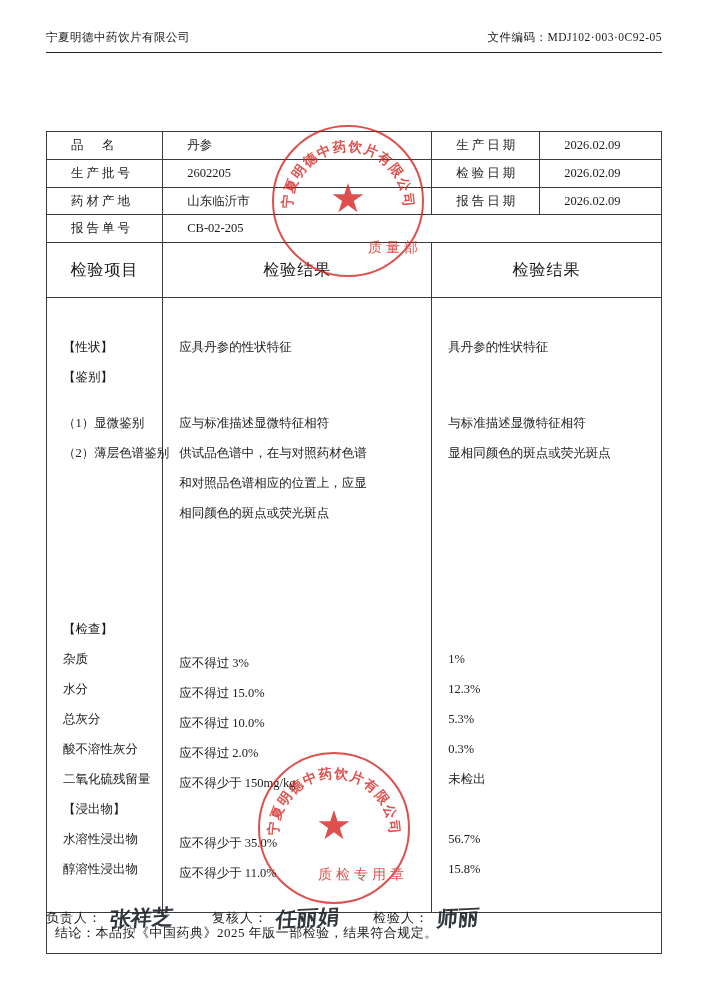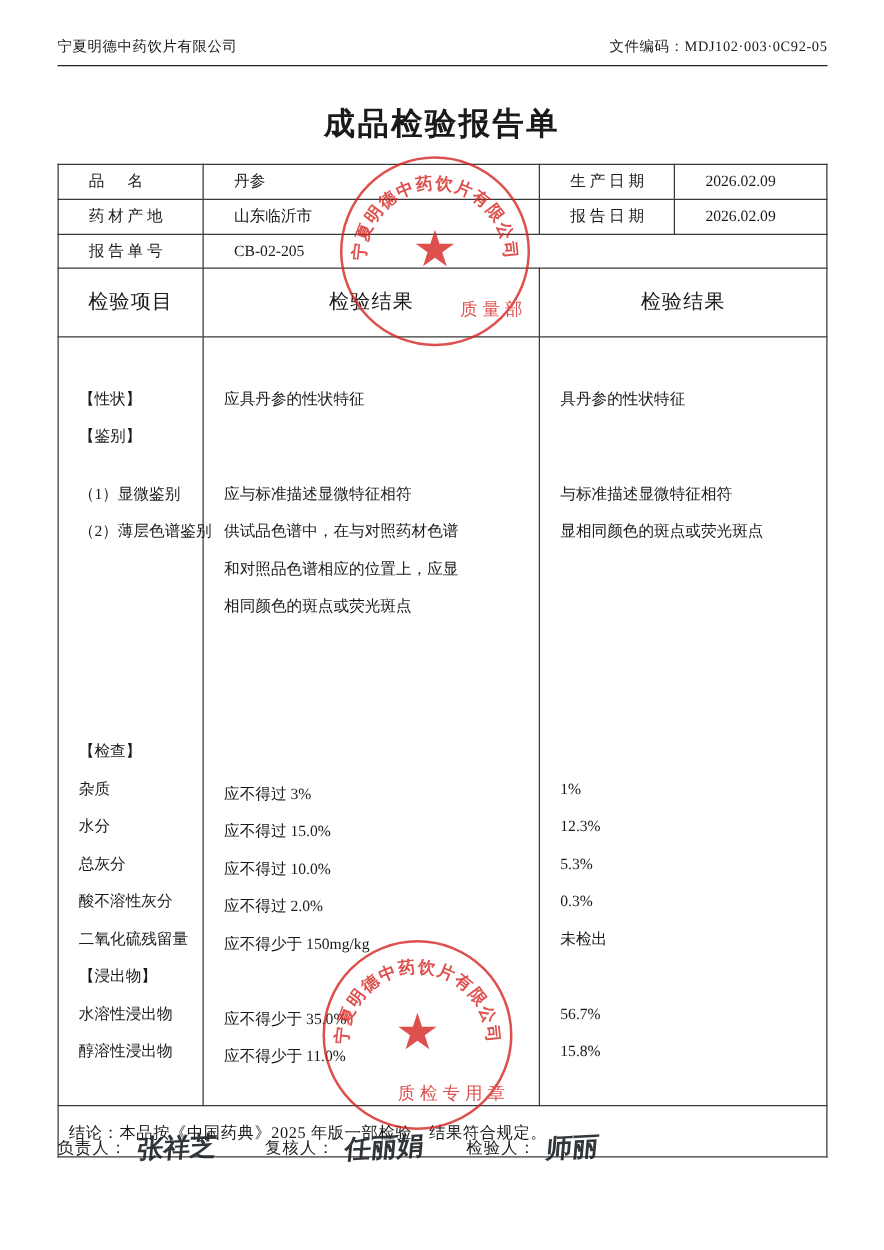--- a/index.html
+++ b/index.html
@@ -206,34 +206,39 @@
 <body>
 
 <div class="page">
 
   <div class="header-row">
     <span>宁夏明德中药饮片有限公司</span>
     <span>文件编码：MDJ102·003·0C92-05</span>
   </div>
   <div class="header-rule"></div>
 
-  <div class="doc-title">成品检验报告单</div>
 
   <table class="tbl">
     <colgroup>
       <col class="c-label">
         <col class="c-val">
         <col class="c-dlabel">
         <col class="c-dval">
     </colgroup>
     <tbody>
       <tr class="row-h">
         <td class="mid lbl">品　名</td>
         <td class="mid">丹参</td>
         <td class="mid lbl">生产日期</td>
+        <td class="mid">2026.02.09</td>
+      </tr>
+      <tr class="row-h">
+        <td class="mid lbl">生产批号</td>
+        <td class="mid">2602205</td>
+        <td class="mid lbl">检验日期</td>
         <td class="mid">2026.02.09</td>
       </tr>
       <tr class="row-h">
         <td class="mid lbl">药材产地</td>
         <td class="mid">山东临沂市</td>
         <td class="mid lbl">报告日期</td>
         <td class="mid">2026.02.09</td>
       </tr>
       <tr class="row-h">
         <td class="mid lbl">报告单号</td>

